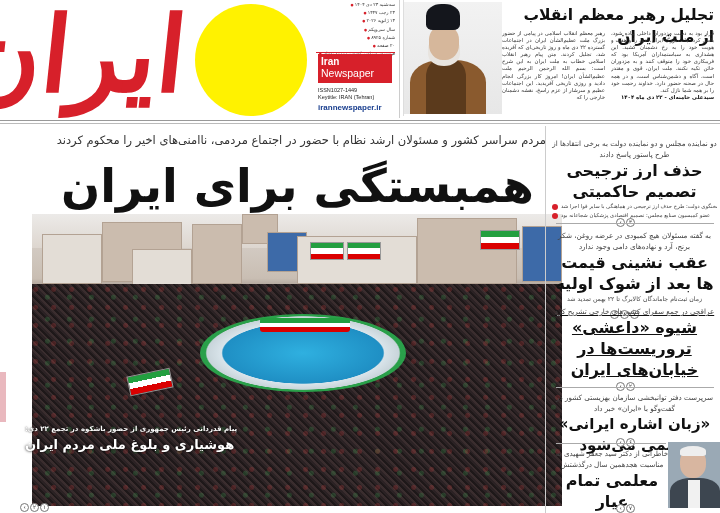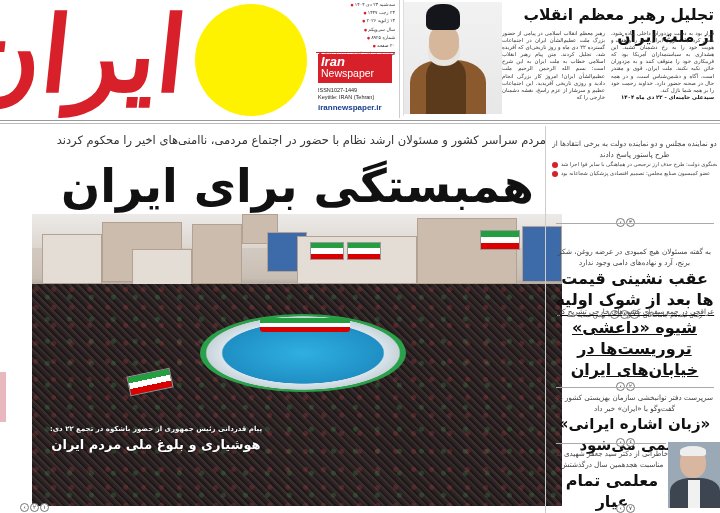--- a/index.html
+++ b/index.html
@@ -14,21 +14,21 @@
       font-size: 104px; line-height: 125px; text-align: center; direction: rtl;
       letter-spacing: -6px; transform: skewX(-6deg);
     }
     .sun { position: absolute; left: 195px; top: 4px; width: 112px; height: 112px; border-radius: 50%; background: #fff200; }
     .info-block { position: absolute; left: 316px; top: 0; width: 84px; height: 118px; border-right: 1px solid #ccc; }
     .info-list { list-style: none; direction: rtl; text-align: right; padding-right: 4px; margin-top: 1px; }
     .info-list li { font-size: 4.6px; line-height: 7.2px; color: #333; white-space: nowrap; }
     .info-list li::after { content: " ●"; color: #d7202a; font-size: 3.5px; }
     .info-sep { position: absolute; left: 0; right: 4px; top: 52px; border-top: 1px solid #d7202a; }
     .en-box { position: absolute; left: 2px; top: 54px; width: 74px; height: 29px; background: #d7202a; color: #fff; padding: 2px 3px; }
-    .en-box .l1 { font-family: "Liberation Sans", sans-serif; font-weight: bold; font-size: 13px; line-height: 11px; font-style: italic; }
+    .en-box .l1 { font-family: "Liberation Sans", sans-serif; font-weight: bold; font-size: 10px; line-height: 11px; }
     .en-box .l2 { font-family: "Liberation Sans", sans-serif; font-size: 10.5px; line-height: 12px; }
     .issn { position: absolute; left: 2px; top: 87px; font-family: "Liberation Sans", sans-serif; font-size: 5.5px; line-height: 6.5px; color: #222; }
     .url { position: absolute; left: 2px; top: 103px; font-family: "Liberation Sans", sans-serif; font-weight: bold; font-size: 8px; color: #1a3f8f; }
 
     .leader-box { position: absolute; left: 403px; top: 0; width: 317px; height: 116px; border-left: 1px solid #ddd; }
     .leader-photo { position: absolute; left: 0; top: 2px; width: 98px; height: 112px; background: linear-gradient(180deg,#f2f2f2 0%,#e7e7e7 100%); overflow: hidden; }
     .turban { position: absolute; left: 22px; top: 2px; width: 34px; height: 26px; background: #14161c; border-radius: 45% 45% 20% 20%; }
     .face { position: absolute; left: 25px; top: 24px; width: 30px; height: 34px; background: #d6b79b; border-radius: 40% 40% 45% 45%; }
     .beard { position: absolute; left: 24px; top: 40px; width: 32px; height: 24px; background: #e8e4df; border-radius: 20% 20% 50% 50%; }
     .robe { position: absolute; left: 6px; top: 58px; width: 76px; height: 56px; background: #8a5a2e; border-radius: 40% 40% 0 0; }
@@ -55,21 +55,21 @@
     .bldg.b { background: #3d6aa8; }
     .flag { position: absolute; width: 34px; height: 18px; background: linear-gradient(180deg,#239f40 0 33%,#ffffff 33% 66%,#da0000 66% 100%); border: 1px solid #999; }
     .crowd { position: absolute; left: 0; top: 70px; width: 100%; height: 222px;
       background:
         radial-gradient(circle at 20% 30%, rgba(200,60,60,0.25) 0 2px, transparent 3px),
         radial-gradient(circle at 70% 60%, rgba(60,160,80,0.25) 0 2px, transparent 3px),
         repeating-linear-gradient(45deg, #2b2224 0 2px, #3a2d2e 2px 4px, #1e1819 4px 6px);
       background-size: 18px 18px, 22px 22px, auto; }
     .fountain { position: absolute; left: 168px; top: 100px; width: 206px; height: 78px; border-radius: 50%; background: radial-gradient(ellipse at center,#2fb0e0 0%,#1f8fc4 55%,#d9e4ea 56%,#c8d4da 66%,#2aa04a 67%,#2aa04a 72%,#cc2b2b 73%,#cc2b2b 76%,#2a2223 77%); }
     .fountain-flag { position: absolute; left: 228px; top: 104px; width: 90px; height: 14px; background: linear-gradient(180deg,#239f40 0 33%,#fff 33% 66%,#da0000 66% 100%); border-radius: 3px; }
-    .photo-caption { position: absolute; left: 6px; top: 298px; width: 250px; direction: rtl; text-align: center; z-index: 4; }
+    .photo-caption { position: absolute; left: 0; top: 298px; width: 250px; direction: rtl; text-align: left; z-index: 4; }
     .cap-kicker { font-size: 7px; line-height: 10px; color: #fff; font-weight: bold; white-space: nowrap; text-shadow: 0 0 2px #000; }
     .cap-title { font-size: 13px; line-height: 21px; color: #fff; font-weight: bold; text-shadow: 0 0 3px #000; }
     .side-credit { position: absolute; left: 0; top: 372px; width: 6px; height: 50px; background: #e9b8be; }
     .page-ref { position: absolute; display: flex; gap: 1px; direction: ltr; }
     .page-ref span { display: inline-block; min-width: 9px; height: 9px; border: 1px solid #777; border-radius: 50%; font-size: 5.5px; line-height: 7px; text-align: center; color: #333; background: #fff; }
     .main-page-ref { left: 20px; top: 503px; }
 
     
     .sidebar { position: absolute; left: 545px; top: 126px; width: 199px; height: 387px; border-left: 1px solid #ccc; }
     .sb-item { position: absolute; left: 6px; width: 165px; direction: rtl; text-align: center; }
@@ -171,36 +171,37 @@
 <div class="page-ref main-page-ref">
   <span>‹</span>
   <span>۲</span>
   <span>۱</span>
 </div>
 
 <div class="sidebar">
 
   <div class="sb-item" style="top:12px;">
     <div class="sb-kicker">دو نماینده مجلس و دو نماینده دولت به برخی انتقادها از طرح پاستور پاسخ دادند</div>
+    <div class="sb-title">حذف ارز ترجیحی تصمیم حاکمیتی</div>
     <div class="bullet">
         <i></i>
         <span>سخنگوی دولت: طرح حذف ارز ترجیحی در هماهنگی با سایر قوا اجرا شد</span>
       </div>
     <div class="bullet">
         <i></i>
         <span>عضو کمیسیون صنایع مجلس: تصمیم اقتصادی پزشکیان شجاعانه بود</span>
       </div>
   </div>
   <div class="sb-ref" style="left:70px;top:92px;">
     <span>‹</span>
     <span>۳</span>
   </div>
   <div class="sb-divider" style="top:97px;"></div>
 
-  <div class="sb-item" style="top:120px;text-align:center;">
+  <div class="sb-item" style="top:104px;text-align:center;">
     <div class="sb-kicker">به گفته مسئولان هیچ کمبودی در عرضه روغن، شکر برنج، آرد و نهاده‌های دامی وجود ندارد</div>
     <div class="sb-title">عقب نشینی قیمت ها بعد از شوک اولیه</div>
     <div class="sb-sub">زمان ثبت‌نام جاماندگان کالابرگ تا ۲۲ بهمن تمدید شد</div>
   </div>
   <div class="sb-ref" style="left:64px;top:184px;">
     <span>‹</span>
     <span>۸</span>
     <span>۷</span>
   </div>
   <div class="sb-divider" style="top:189px;"></div>

